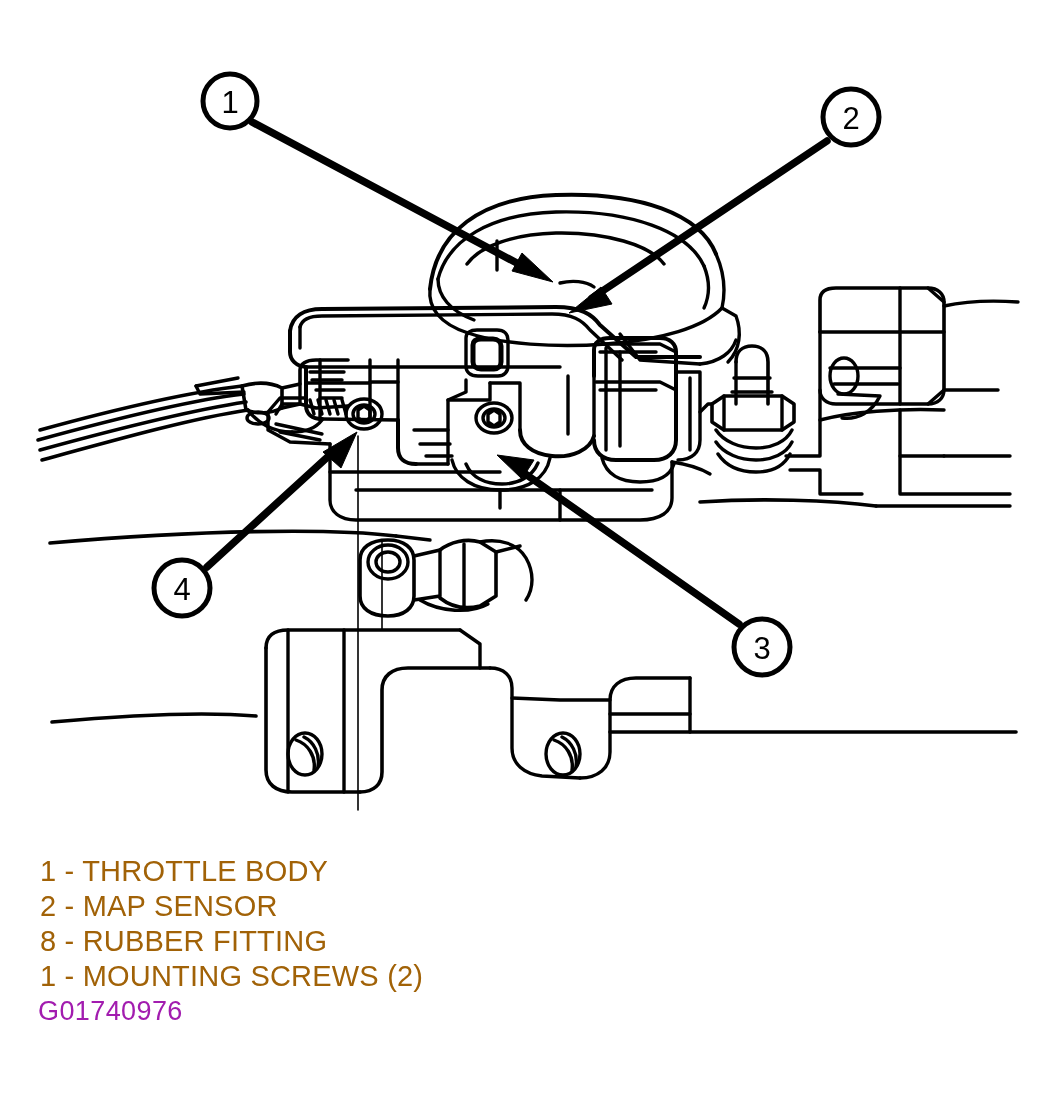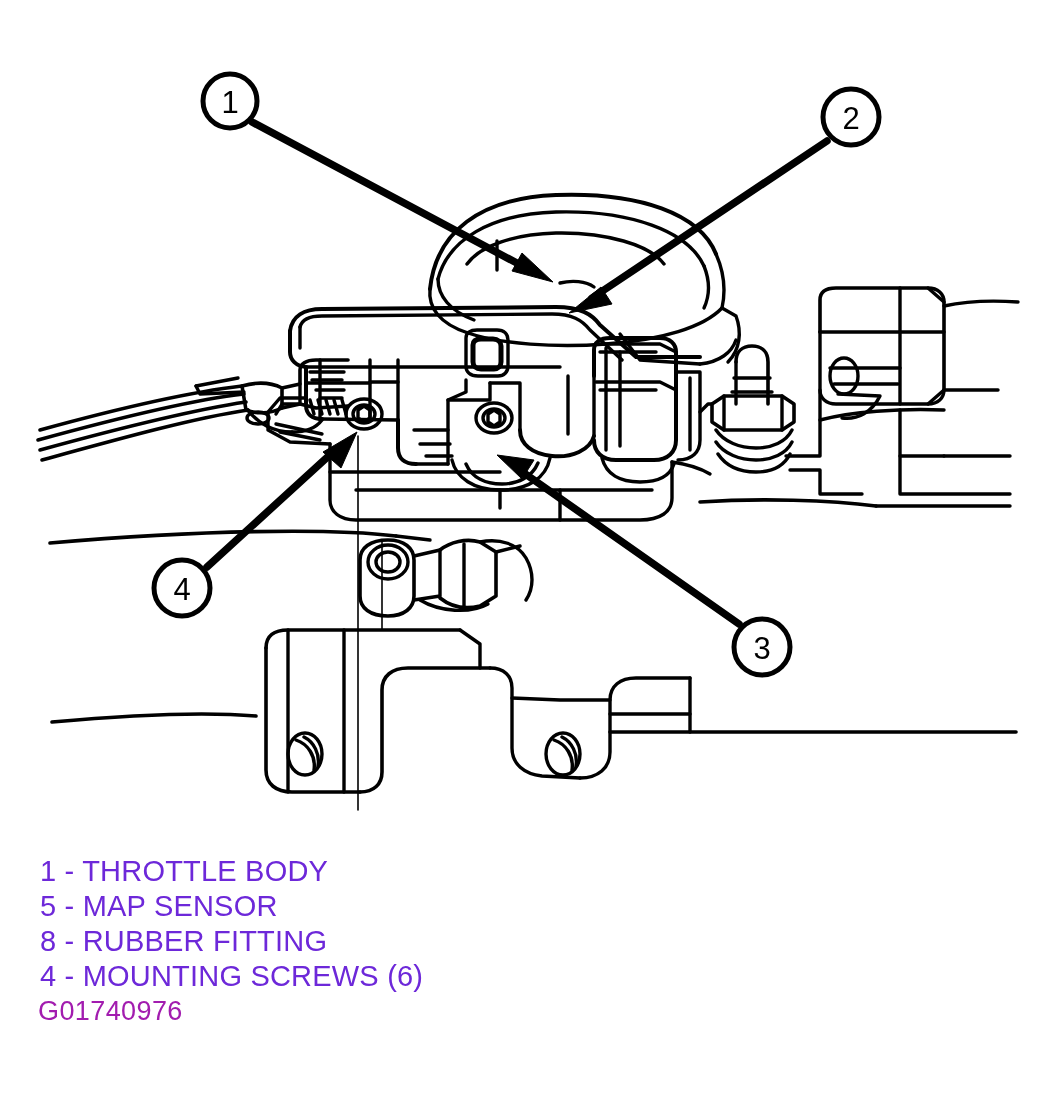--- a/index.html
+++ b/index.html
@@ -33,21 +33,21 @@
     position: absolute;
     left: 40px;
     top: 854px;
     width: 600px;
   }
   .legend-line {
     font-size: 29px;
     line-height: 35px;
     letter-spacing: 0.2px;
     white-space: pre;
-    color: #6d28d9;
+    color: #a16207;
   }
   .fig-code {
     position: absolute;
     left: 38px;
     top: 996px;
     font-size: 27px;
     letter-spacing: 0.4px;
     color: #a21caf;
   }
   .callout-num {
@@ -300,20 +300,20 @@
       <g>
         <circle cx="182" cy="588" r="28" fill="#fff" stroke="#000" stroke-width="5"></circle>
         <text class="callout-num" x="182" y="589">4</text>
       </g>
     </g>
 
   </svg>
 
   <div class="legend-block">
     <div class="legend-line">1 - THROTTLE BODY</div>
-    <div class="legend-line">5 - MAP SENSOR</div>
+    <div class="legend-line">2 - MAP SENSOR</div>
     <div class="legend-line">8 - RUBBER FITTING</div>
-    <div class="legend-line">4 - MOUNTING SCREWS (6)</div>
+    <div class="legend-line">1 - MOUNTING SCREWS (2)</div>
   </div>
 
   <div class="fig-code">G01740976</div>
 
 </div>
 
 </body></html>

